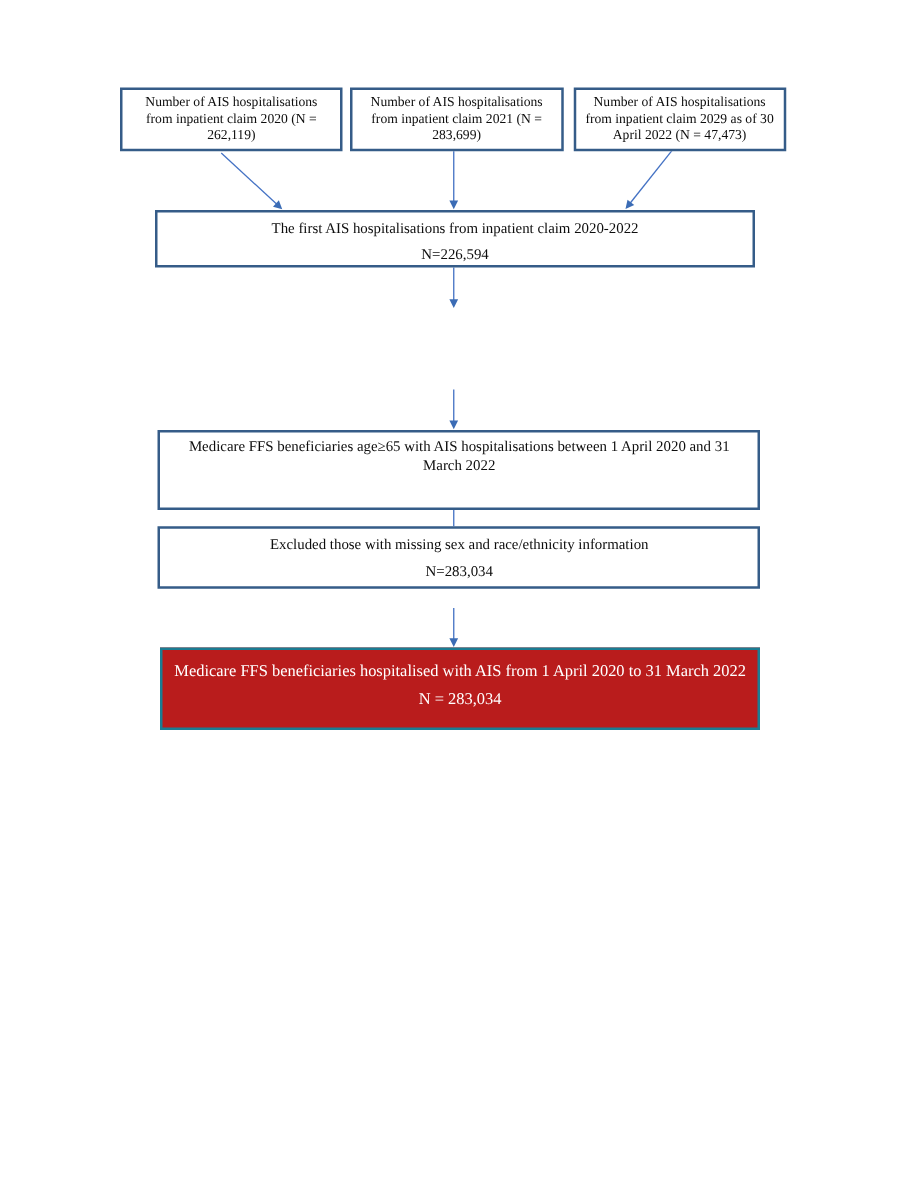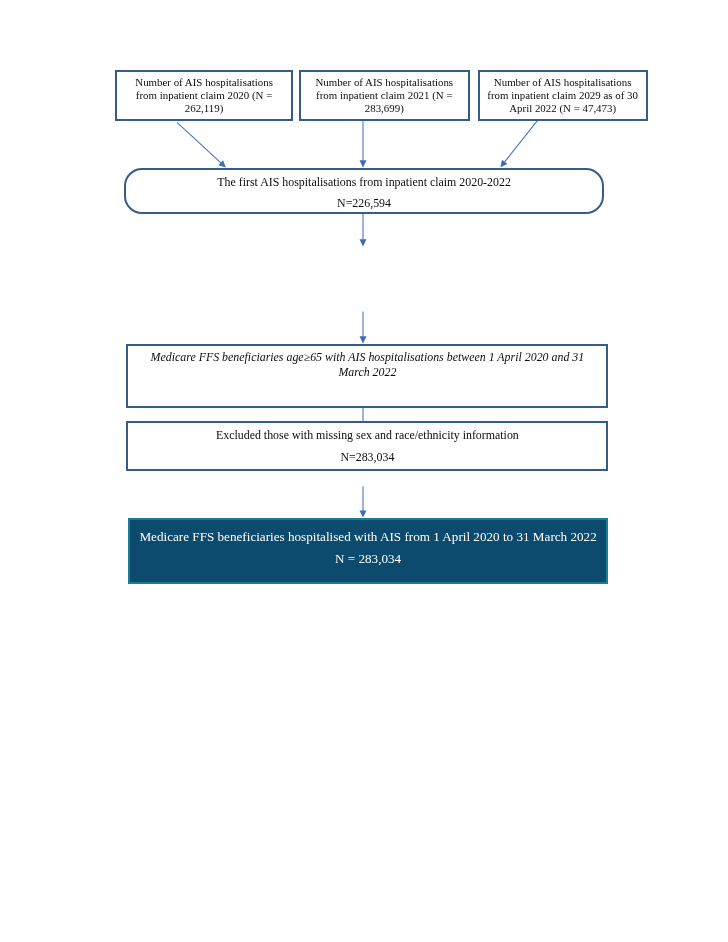--- a/index.html
+++ b/index.html
@@ -26,30 +26,29 @@
   .node {
     position: absolute;
     box-sizing: border-box;
     text-align: center;
     color: #0d0d0d;
   }
   .node.top {
     border: 2px solid #355C88;
     background: #ffffff;
     font-size: 10.9px;
-    margin-left: 19px;
   }
   .node.step {
     border: 2px solid #355C88;
     background: #ffffff;
     font-size: 11.9px;
   }
   .node.final {
     border: 2px solid #1B7C93;
-    background: #0c4a6e;
+    background: #b91c1c;
     color: #ffffff;
     font-size: 13.15px;
   }
   .ln {
     position: absolute;
     left: 0; right: 0;
     white-space: pre;
     text-align: center;
     line-height: 1;
     transform: translateZ(0);
@@ -101,27 +100,27 @@
     <span class="ln" style="top:18.7px">from inpatient claim 2021 (N =</span>
     <span class="ln" style="top:31.5px">283,699)</span>
   </div>
 
   <div class="node top" style="left:458.5px; top:69.6px; width:170.3px; height:51px;">
     <span class="ln" style="top:5.5px">Number of AIS hospitalisations</span>
     <span class="ln" style="top:18.7px">from inpatient claim 2029 as of 30</span>
     <span class="ln" style="top:31.5px">April 2022 (N = 47,473)</span>
   </div>
 
-  <div class="node step" style="left:123.8px; top:168px; width:480.5px; height:45.5px;border-radius:18px;">
+  <div class="node step" style="left:123.8px; top:168px; width:480.5px; height:45.5px;">
     <span class="ln" style="top:6.6px">The first AIS hospitalisations from inpatient claim 2020-2022</span>
     <span class="ln" style="top:28.2px">N=226,594</span>
   </div>
 
 
-  <div class="node step" style="left:126.3px; top:344px; width:482.2px; height:63.5px;font-style:italic;">
+  <div class="node step" style="left:126.3px; top:344px; width:482.2px; height:63.5px;">
     <span class="ln" style="top:6.1px">Medicare FFS beneficiaries age≥65 with AIS hospitalisations between 1 April 2020 and 31</span>
     <span class="ln" style="top:20.6px">March 2022</span>
   </div>
 
   <div class="node step" style="left:126.3px; top:421px; width:482.2px; height:49.5px;">
     <span class="ln" style="top:7.2px">Excluded those with missing sex and race/ethnicity information</span>
     <span class="ln" style="top:29.1px">N=283,034</span>
   </div>
 
   <div class="node final" style="left:127.8px; top:518px; width:480.6px; height:65.5px;">

